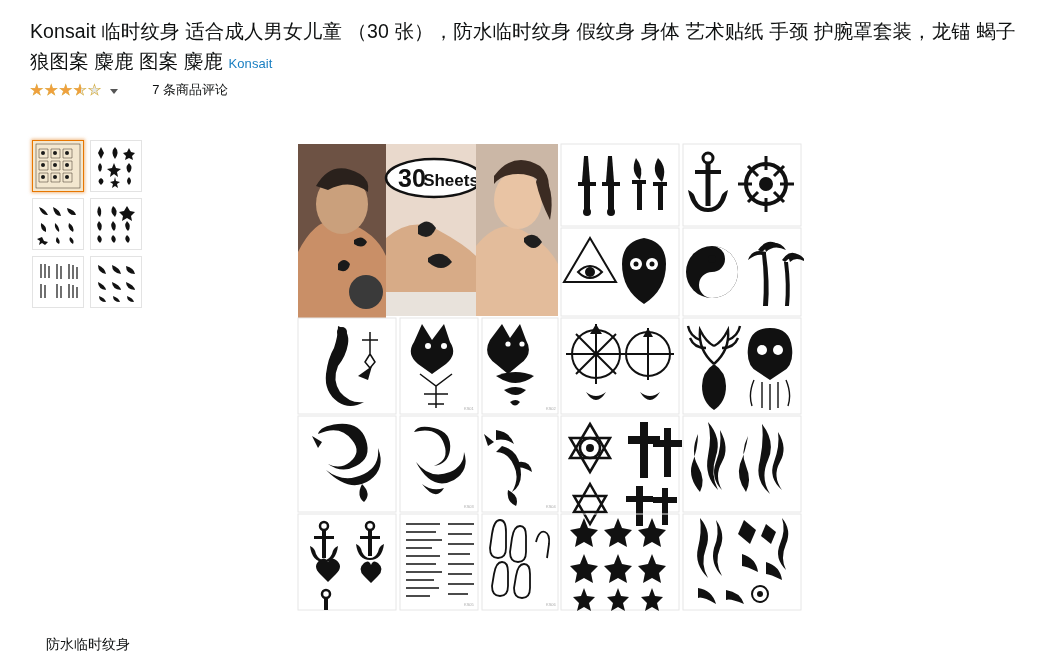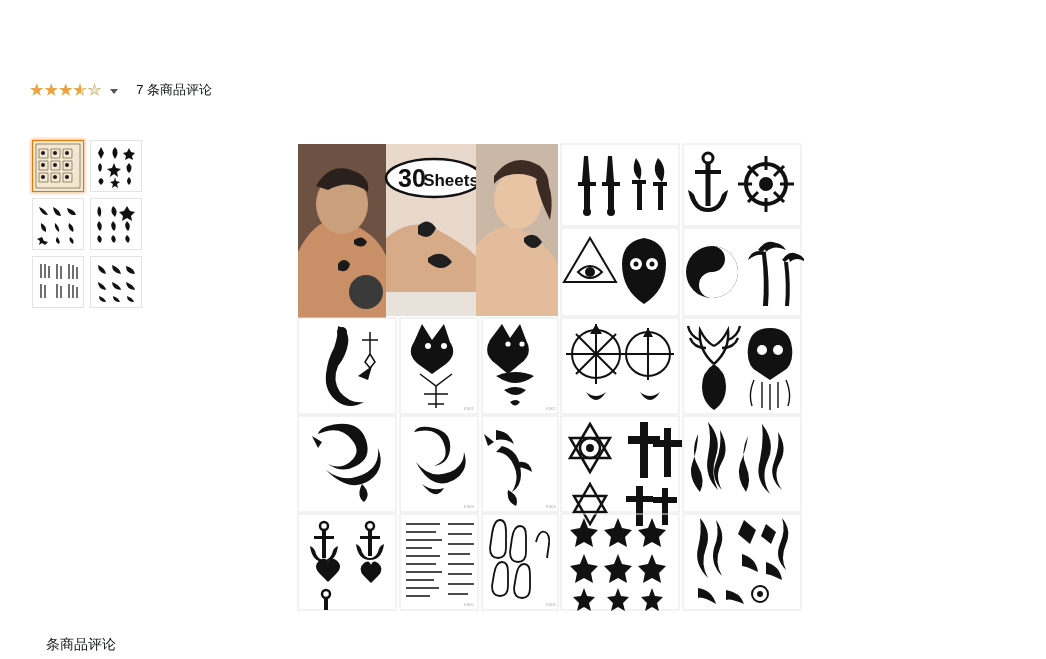--- a/index.html
+++ b/index.html
@@ -77,21 +77,21 @@
   .caret-down {
     width: 0; height: 0;
     border-left: 4.5px solid transparent;
     border-right: 4.5px solid transparent;
     border-top: 5px solid #555;
     margin-left: 8px;
     margin-top: 3px;
     cursor: pointer;
   }
   .review-count {
-    margin-left: 18px;
+    margin-left: 34px;
     font-size: 13px;
     color: #0f1111;
     text-decoration: none;
     cursor: pointer;
   }
 
   
   .thumb-col {
     position: absolute;
     left: 32px;
@@ -136,20 +136,23 @@
     font-size: 14px;
     color: #0f1111;
     font-weight: 400;
   }
 </style>
 </head>
 <body>
 
 <div class="page">
 
+  <div class="title-block">
+    <h1 class="product-title"><span>Konsait 临时纹身 适合成人男女儿童 （30 张），防水临时纹身 假纹身 身体 艺术贴纸 手颈 护腕罩套装，龙锚 蝎子 狼图案 麋鹿 图案 麋鹿</span> <a class="brand-link">Konsait</a></h1>
+  </div>
 
   <div class="rating-row">
     <span class="stars">
       <span class="stars-bg">★★★★★</span>
       <span class="stars-fg" id="stars-fg" style="width: 70%;">★★★★★</span>
     </span>
     <span class="caret-down"></span>
     <a class="review-count">7 条商品评论</a>
   </div>
 
@@ -549,15 +552,15 @@
         <text x="168" y="268">KS01</text>
           <text x="250" y="268">KS02</text>
         <text x="168" y="366">KS03</text>
           <text x="250" y="366">KS04</text>
         <text x="168" y="464">KS05</text>
           <text x="250" y="464">KS06</text>
       </g>
     </svg>
   </div>
 
-  <div class="about-heading">条商品评论</div>
+  <div class="about-heading">防水临时纹身</div>
 
 </div>
 
 </body></html>

